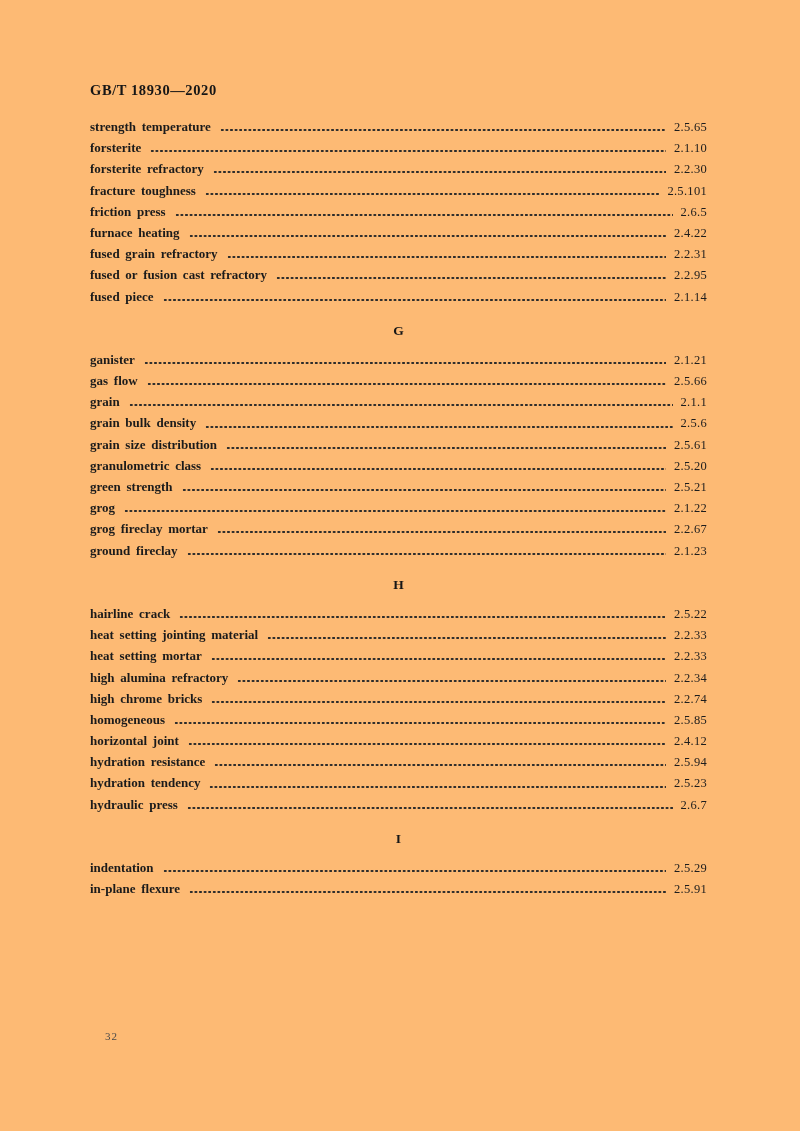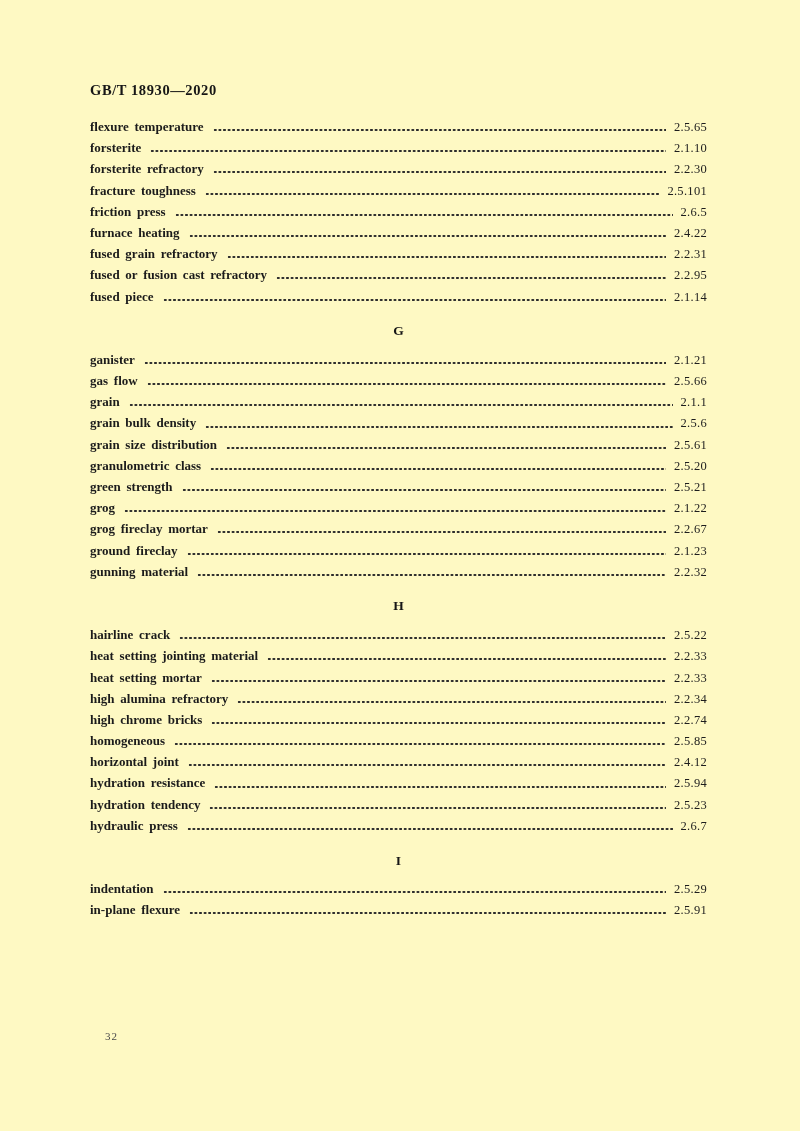--- a/index.html
+++ b/index.html
@@ -4,21 +4,21 @@
 <style>
   html, body {
     margin: 0;
     padding: 0;
     background: #ffffff;
   }
   .page {
     position: relative;
     width: 800px;
     height: 1131px;
-    background: #fef9c3;
+    background: #fdba74;
     overflow: hidden;
     font-family: "Liberation Serif", serif;
     color: #1b1b1b;
   }
   .doc-header {
     position: absolute;
     left: 90px;
     top: 82px;
     font-size: 14.5px;
     font-weight: bold;
@@ -79,21 +79,21 @@
   }
 </style>
 </head>
 <body>
 
 <div class="page">
   <div class="doc-header">GB/T 18930—2020</div>
 
   <div class="index">
       <div class="row">
-        <span class="term">flexure temperature</span>
+        <span class="term">strength temperature</span>
         <span class="leader"></span>
         <span class="ref">2.5.65</span>
       </div>
       <div class="row">
         <span class="term">forsterite</span>
         <span class="leader"></span>
         <span class="ref">2.1.10</span>
       </div>
       <div class="row">
         <span class="term">forsterite refractory</span>
@@ -173,25 +173,20 @@
       </div>
       <div class="row">
         <span class="term">grog fireclay mortar</span>
         <span class="leader"></span>
         <span class="ref">2.2.67</span>
       </div>
       <div class="row">
         <span class="term">ground fireclay</span>
         <span class="leader"></span>
         <span class="ref">2.1.23</span>
-      </div>
-      <div class="row">
-        <span class="term">gunning material</span>
-        <span class="leader"></span>
-        <span class="ref">2.2.32</span>
       </div>
       <div class="section-letter">H</div>
       <div class="row">
         <span class="term">hairline crack</span>
         <span class="leader"></span>
         <span class="ref">2.5.22</span>
       </div>
       <div class="row">
         <span class="term">heat setting jointing material</span>
         <span class="leader"></span>

